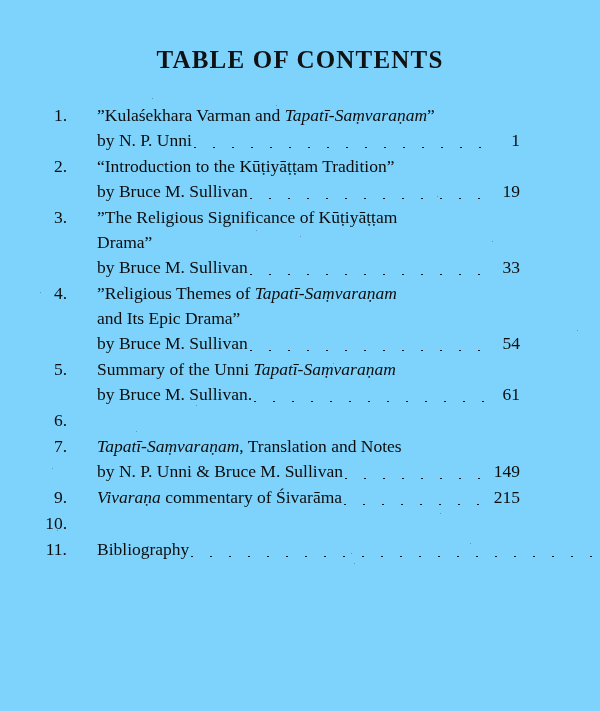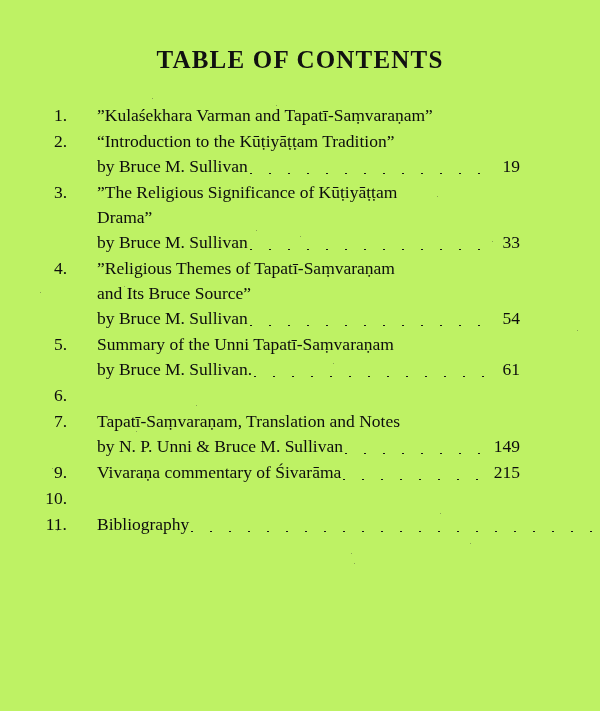--- a/index.html
+++ b/index.html
@@ -13,21 +13,21 @@
     font-family: "Liberation Serif", "DejaVu Serif", serif;
     color: #000000;
     overflow: hidden;
     position: relative;
   }
 
   .page {
     position: relative;
     width: 600px;
     height: 711px;
-    background: #bef264;
+    background: #7dd3fc;
   }
 
   
   .toc-title {
     position: absolute;
     top: 46px;
     left: 0;
     width: 600px;
     text-align: center;
     font-size: 25px;
@@ -79,20 +79,21 @@
     align-items: baseline;
     min-width: 0;
   }
 
   .txt {
     white-space: nowrap;
     flex: 0 0 auto;
   }
 
   .it {
+    font-style: italic;
   }
 
   
   .leader {
     flex: 1 1 auto;
     position: relative;
     height: 1px;
     margin: 0 2px;
     overflow: hidden;
     align-self: flex-end;
@@ -137,20 +138,28 @@
   <div class="toc-title">TABLE OF CONTENTS</div>
 
   <div class="toc-list">
       <div class="toc-entry">
         <div class="toc-line plain">
           <div class="num">1.</div>
           <div class="txt-wrap">
             <span class="txt"><span>”Kulaśekhara Varman and </span><span class="it">Tapatī-Saṃvaraṇam</span><span>”</span></span>
           </div>
         </div>
+        <div class="toc-line">
+          <div class="num"></div>
+          <div class="txt-wrap">
+            <span class="txt"><span>by N. P. Unni</span></span>
+            <span class="leader"></span>
+            <span class="pageno">1</span>
+          </div>
+        </div>
       </div>
       <div class="toc-entry">
         <div class="toc-line plain">
           <div class="num">2.</div>
           <div class="txt-wrap">
             <span class="txt"><span>“Introduction to the Kūṭiyāṭṭam Tradition”</span></span>
           </div>
         </div>
         <div class="toc-line">
           <div class="num"></div>
@@ -186,21 +195,21 @@
       <div class="toc-entry">
         <div class="toc-line plain">
           <div class="num">4.</div>
           <div class="txt-wrap">
             <span class="txt"><span>”Religious Themes of </span><span class="it">Tapatī-Saṃvaraṇam</span></span>
           </div>
         </div>
         <div class="toc-line plain">
           <div class="num"></div>
           <div class="txt-wrap">
-            <span class="txt"><span>and Its Bruce Source”</span></span>
+            <span class="txt"><span>and Its Epic Drama”</span></span>
           </div>
         </div>
         <div class="toc-line">
           <div class="num"></div>
           <div class="txt-wrap">
             <span class="txt"><span>by Bruce M. Sullivan</span></span>
             <span class="leader"></span>
             <span class="pageno">54</span>
           </div>
         </div>

